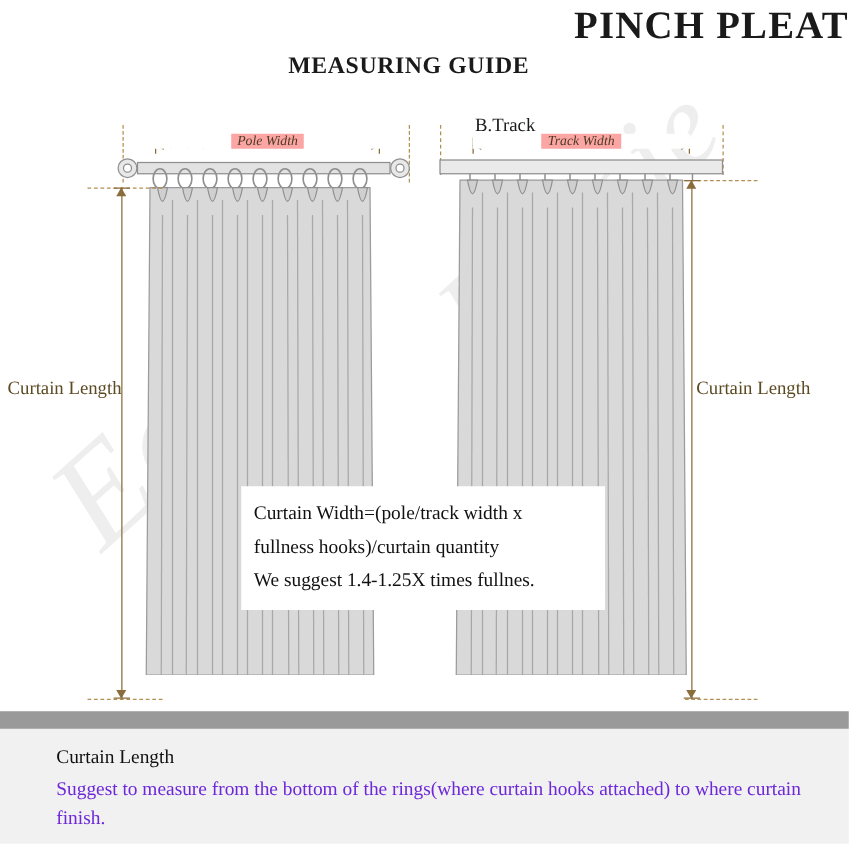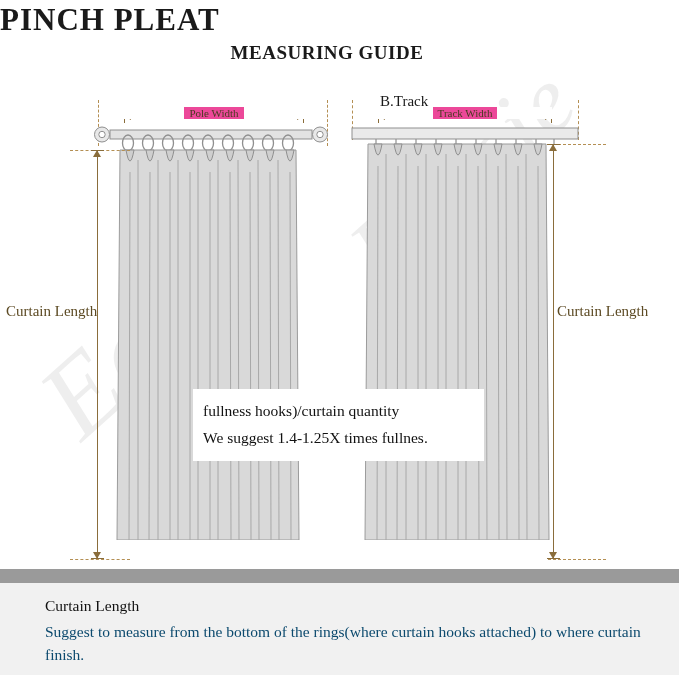--- a/index.html
+++ b/index.html
@@ -20,21 +20,21 @@
     width: 679px;
     height: 675px;
   }
 
   
   .title {
     position: absolute;
     left: 0;
     top: 2px;
     width: 679px;
-    text-align: left;
+    text-align: right;
     font-size: 31px;
     font-weight: bold;
     letter-spacing: 1px;
     font-family: "Liberation Serif", serif;
   }
   .subtitle {
     position: absolute;
     left: 0;
     top: 42px;
     width: 654px;
@@ -100,21 +100,21 @@
   .dim-row .cap-l { left: 0; }
   .dim-row .cap-r { right: 0; }
   .dim-row .lbl {
     position: absolute;
     left: 0; right: 0; top: -2px;
     text-align: center;
     font-size: 11px;
     color: #4a3a20;
     background: #fff;
   }
-  .dim-row .lbl span { background: #ec4899; padding: 0 5px; }
+  .dim-row .lbl span { background: #fca5a5; padding: 0 5px; font-style: italic; }
   .arrowL, .arrowR {
     position: absolute;
     top: 3px;
     width: 0; height: 0;
     border-top: 4px solid transparent;
     border-bottom: 4px solid transparent;
   }
   .arrowL { left: 0; border-right: 7px solid #8a6d3b; }
   .arrowR { right: 0; border-left: 7px solid #8a6d3b; }
 
@@ -196,21 +196,21 @@
     font-size: 15.5px;
     color: #111;
   }
   .footer-text {
     position: absolute;
     left: 45px;
     top: 51px;
     width: 600px;
     font-size: 15.5px;
     line-height: 23px;
-    color: #0c4a6e;
+    color: #6d28d9;
   }
 </style>
 </head>
 <body>
 
 <div id="page">
 
   <div class="watermark" id="wm1">Ecosie</div>
   <div class="watermark" id="wm2">Ecosie</div>
 
@@ -368,20 +368,21 @@
   <div class="vdim" style="left:546px; top:144px; height:415px;">
     <div class="bar"></div>
     <div class="arrowU"></div>
     <div class="arrowD"></div>
     <div class="cap-t"></div>
     <div class="cap-b"></div>
   </div>
   <div class="len-label" id="len-right">Curtain Length</div>
 
   <div class="formula">
+    <div>Curtain Width=(pole/track width x</div>
     <div>fullness hooks)/curtain quantity</div>
     <div>We suggest 1.4-1.25X times fullnes.</div>
   </div>
 
   <div class="footer">
     <div class="footer-bar"></div>
     <div class="footer-title">Curtain Length</div>
     <div class="footer-text">Suggest to measure from the bottom of the rings(where curtain hooks attached) to where curtain finish.</div>
   </div>
 

